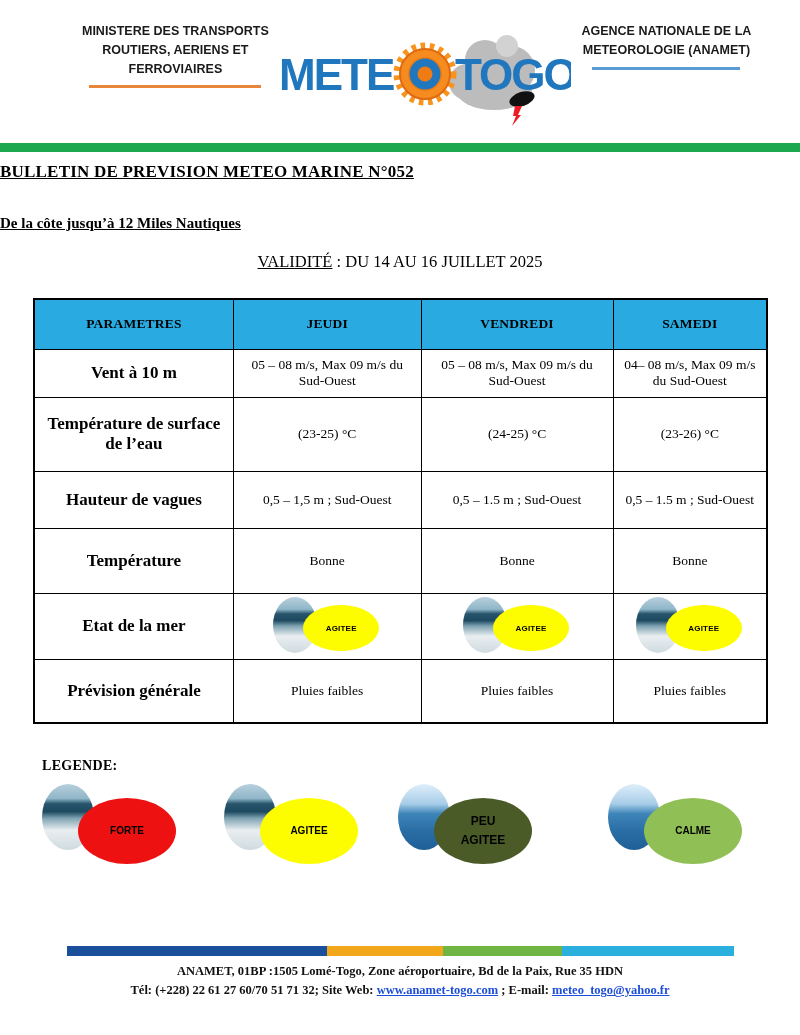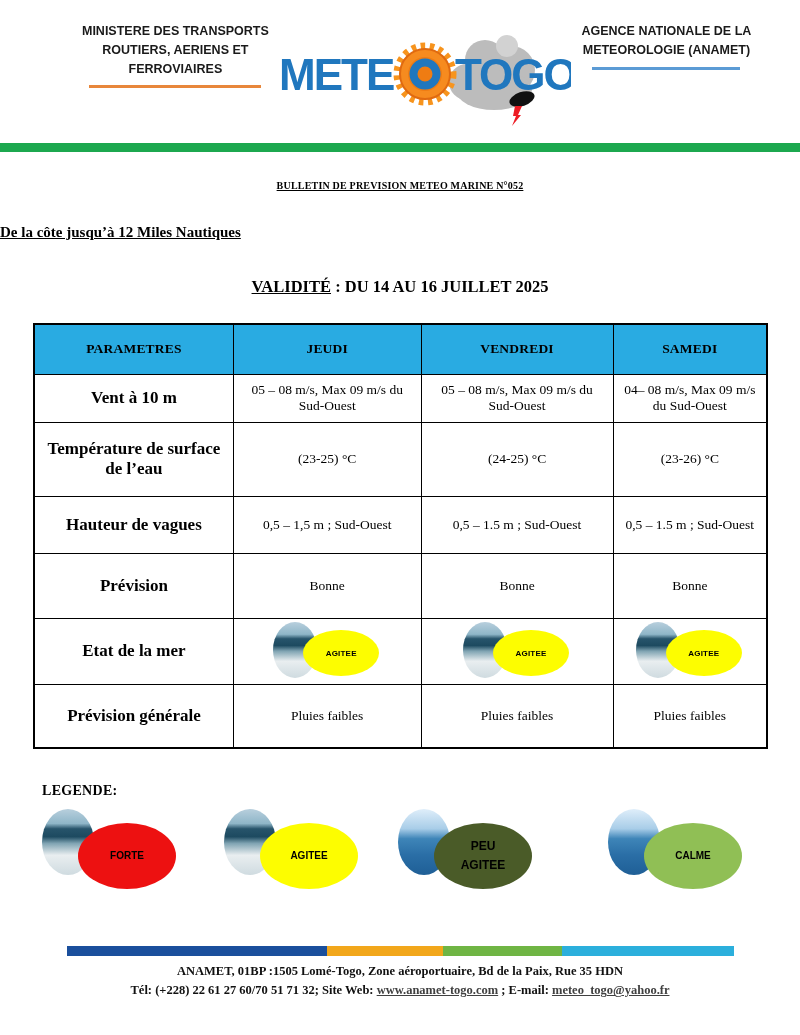--- a/index.html
+++ b/index.html
@@ -12,23 +12,23 @@
   .org-left { width:212px; padding-top:6px; font-size:12.5px; line-height:1.5; }
   .org-right { width:196px; padding-top:6px; font-size:12.5px; line-height:1.5; }
   .rule-orange { height:3px; background:#e8873b; width:172px; margin:7px auto 0; }
   .rule-blue { height:3px; background:#5b9bd5; width:148px; margin:7px auto 0; }
   .logo-wrap { width:292px; padding-top:10px;text-decoration:underline; }
 
   
   .green-bar { height:9px; background:#1ca84f; margin-top:9px; }
 
   
-  .title1 { margin-top:28px; text-align:center; font-size:10px; font-weight:bold; text-decoration:underline; letter-spacing:.2px; }
+  .title1 { margin-top:10px; font-size:17px; font-weight:bold; text-decoration:underline; letter-spacing:.2px; }
   .title2 { margin-top:33px; text-align:left; font-size:15px; font-weight:bold; text-decoration:underline; }
-  .title3 { margin-top:36px; text-align:center; font-size:16.5px; font-weight:bold; }
+  .title3 { margin-top:20px; text-align:center; font-size:16.5px; font-weight:normal; }
   .title3 .u { text-decoration:underline; }
 
   
   .tbl-wrap { margin:26px 32px 0 33px; }
   table { width:100%; border-collapse:collapse; table-layout:fixed; }
   th, td { border:1.6px solid #000; text-align:center; vertical-align:middle; padding:2px 6px; }
   table { border:2px solid #000; }
   th { background:#29abe2; font-size:13.5px; font-weight:bold; height:50px; letter-spacing:.2px; }
   td { font-size:13.5px; }
   td.param { font-weight:bold; font-size:17px; }
@@ -52,21 +52,21 @@
   .legend-item .sea-photo { width:52px; height:66px; left:6px; top:0; }
   .legend-ellipse { position:absolute; left:42px; top:14px; width:98px; height:66px; border-radius:50%;
                  display:flex; align-items:center; justify-content:center; flex-direction:column;
                  font-family:"Liberation Sans", sans-serif; font-weight:bold; font-size:10px; color:#000; line-height:1.6; }
 
   
   .footer { position:absolute; left:0; top:946px; width:800px; }
   .footer-bar { display:flex; margin-left:67px; width:667px; height:10px; }
   .footer-bar .seg { height:10px; }
   .footer-text { margin-top:6px; text-align:center; font-size:12.5px; font-weight:bold; line-height:1.55; color:#111; }
-  .footer-text a { color:#404040; text-decoration:underline; font-weight:bold; }
+  .footer-text a { color:#1d4ed8; text-decoration:underline; font-weight:bold; }
 </style>
 </head>
 <body>
 
 <div class="page">
 
   <div class="header">
     <div class="org-block org-left">
       <div>MINISTERE DES TRANSPORTS</div>
       <div>ROUTIERS, AERIENS ET FERROVIAIRES</div>
@@ -142,21 +142,21 @@
         <td>(24-25) °C</td>
         <td>(23-26) °C</td>
       </tr>
       <tr class="r2">
         <td class="param">Hauteur de vagues</td>
         <td>0,5 – 1,5 m ; Sud-Ouest</td>
         <td>0,5 – 1.5 m ; Sud-Ouest</td>
         <td>0,5 – 1.5 m ; Sud-Ouest</td>
       </tr>
       <tr class="r3">
-        <td class="param">Prévision</td>
+        <td class="param">Température</td>
         <td>Bonne</td>
         <td>Bonne</td>
         <td>Bonne</td>
       </tr>
       <tr class="r4">
         <td class="param">Etat de la mer</td>
         <td>
           <div class="sea-icon">
             <div class="sea-photo sea-rough"></div>
             <div class="sea-ellipse" style="background: rgb(253, 253, 0);">AGITEE</div>

